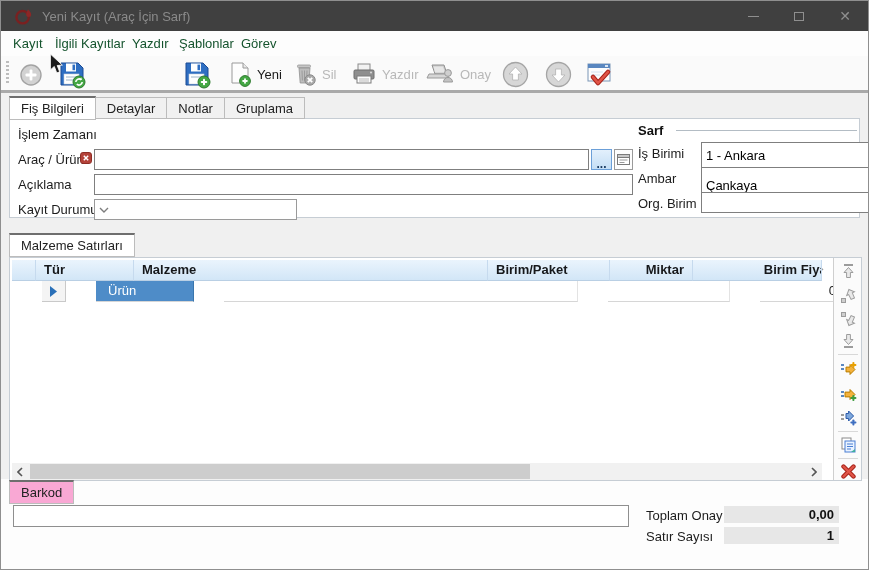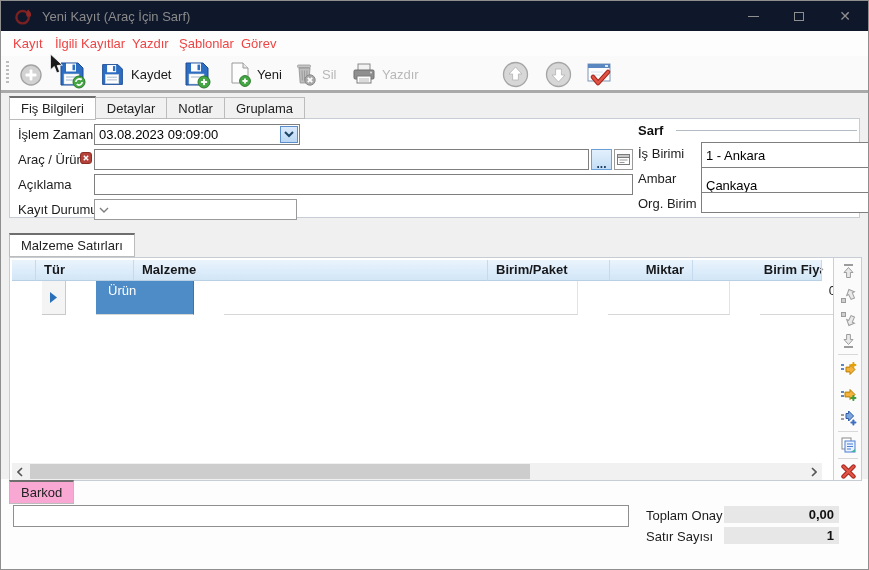--- a/index.html
+++ b/index.html
@@ -5,32 +5,32 @@
   html,body{margin:0;padding:0;background:#d4d4d4;}
   *{box-sizing:border-box;}
   .window{
     position:relative;width:869px;height:570px;background:#fff;
     border:1px solid #8f8f8f;outline:1px solid #e3e3e3;
     font-family:"Liberation Sans",sans-serif;font-size:13px;color:#1c1c1c;
     overflow:hidden;
   }
 
   
-  .titlebar{position:absolute;left:0;top:0;right:0;height:30px;background:#0f172a;display:flex;align-items:center;}
+  .titlebar{position:absolute;left:0;top:0;right:0;height:30px;background:#404040;display:flex;align-items:center;}
   .titlebar .logo{margin-left:13px;width:20px;height:20px;flex:0 0 auto;}
   .titlebar .title{margin-left:8px;color:#8a8a8a;font-size:13px;}
   .win-controls{position:absolute;right:0;top:0;height:30px;display:flex;}
   .win-btn{width:46px;height:30px;display:flex;align-items:center;justify-content:center;color:#8f8f8f;cursor:default;}
   .glyph-min{width:11px;height:1px;background:#8f8f8f;}
   .glyph-max{width:10px;height:9px;border:1px solid #8f8f8f;}
   .glyph-close{font-size:14px;line-height:14px;color:#8f8f8f;}
 
   
   .menubar{position:absolute;left:0;top:30px;right:0;height:25px;background:#fdfdfd;}
-  .menu-item{position:absolute;top:3px;height:20px;line-height:20px;color:#ef4444;padding:0 2px;}
+  .menu-item{position:absolute;top:3px;height:20px;line-height:20px;color:#14532d;padding:0 2px;}
 
   
   .toolbar{position:absolute;left:0;top:55px;right:0;height:37px;background:#fafafa;border-bottom:3px solid #a9a9a9;}
   .grip{position:absolute;left:5px;top:5px;bottom:7px;width:3px;
     background-image:repeating-linear-gradient(to bottom,#bdbdbd 0 2px,transparent 2px 4px);}
   .tb-btn{position:absolute;top:2px;height:32px;display:flex;align-items:center;gap:5px;}
   .tb-label{font-size:13px;color:#1a1a1a;white-space:nowrap;}
   .tb-label.dis{color:#b8b8b8;}
   .cursor-svg{position:absolute;left:48px;top:-2px;width:15px;height:22px;z-index:5;}
 
@@ -60,21 +60,21 @@
   .form-btn{width:19px;background:#fdfdfd;border:1px solid #9a9a9a;display:flex;align-items:center;justify-content:center;}
   .grp-title{position:absolute;font-weight:bold;color:#111;}
   .grp-line{position:absolute;height:1px;background:#b3bcc4;}
 
   
   .grid-header{position:absolute;left:2px;top:2px;height:21px;display:flex;z-index:1;}
   .gh-cell{height:21px;line-height:20px;font-weight:bold;color:#16181b;
            background:linear-gradient(#eaf4fd,#d2e6f7);border-right:1px solid #c6daee;border-bottom:1px solid #b9cfe4;
            padding:0 8px;overflow:hidden;white-space:nowrap;}
   .grid-row{position:absolute;left:2px;top:23px;height:21px;display:flex;}
-  .gr-cell{height:34px;line-height:20px;background:#fff;border-right:1px solid #e3e3e3;border-bottom:1px solid #d6d6d6;
+  .gr-cell{height:21px;line-height:20px;background:#fff;border-right:1px solid #e3e3e3;border-bottom:1px solid #d6d6d6;
            padding:0 8px;overflow:hidden;white-space:nowrap;margin-left:30px;}
   .num{text-align:right;}
   .clip{padding:0;position:relative;}
   .clip>span{display:block;width:140px;text-align:right;padding-right:2px;}
   .sel-cell{background:#4e8cc8;color:#fff;border-right:1px solid #3a76ad;padding-left:12px;}
   .rowsel{display:flex;align-items:center;justify-content:center;background:#f4f4f4;border-right:1px solid #c9c9c9;border-bottom:1px solid #c9c9c9;}
   .hsel{padding:0;}
 
   
   .hscroll{position:absolute;left:2px;top:205px;width:810px;height:17px;background:#f1f1f1;display:flex;align-items:center;}
@@ -145,31 +145,20 @@
         <rect x="7" y="15" width="15" height="10" fill="#fff" stroke="#c8d2dc" stroke-width=".6"></rect>
         <line x1="9" y1="18" x2="20" y2="18" stroke="#9fb4c8"></line>
         <line x1="9" y1="21" x2="20" y2="21" stroke="#9fb4c8"></line>
         <circle cx="22" cy="23" r="6" fill="#44a744" stroke="#2d7a2d"></circle>
         <path d="M18.8 23a3.2 3.2 0 0 1 5.4-2.2" fill="none" stroke="#fff" stroke-width="1.6"></path>
         <path d="M25.2 23a3.2 3.2 0 0 1-5.4 2.2" fill="none" stroke="#fff" stroke-width="1.6"></path>
         <path d="M24.4 18.6l0.4 2.4-2.4-.3z" fill="#fff"></path>
       </svg>
     </div>
 
-    <div class="tb-btn" style="left:98px">
-      <svg width="27" height="27" viewBox="0 0 30 30">
-        <path d="M4 4h17l5 5v17H4z" fill="#2e6ec2" stroke="#1a4a94"></path>
-        <rect x="9" y="4.5" width="10" height="8" fill="#fff"></rect>
-        <rect x="15.5" y="5.6" width="2.6" height="5.6" fill="#2e6ec2"></rect>
-        <rect x="7" y="15" width="15" height="10" fill="#fff" stroke="#c8d2dc" stroke-width=".6"></rect>
-        <line x1="9" y1="18" x2="20" y2="18" stroke="#9fb4c8"></line>
-        <line x1="9" y1="21" x2="20" y2="21" stroke="#9fb4c8"></line>
-      </svg>
-      <span class="tb-label">Kaydet</span>
-    </div>
 
     <div class="tb-btn" style="left:181px">
       <svg width="30" height="30" viewBox="0 0 30 30">
         <path d="M4 4h17l5 5v17H4z" fill="#2e6ec2" stroke="#1a4a94"></path>
         <rect x="9" y="4.5" width="10" height="8" fill="#fff"></rect>
         <rect x="15.5" y="5.6" width="2.6" height="5.6" fill="#2e6ec2"></rect>
         <rect x="7" y="15" width="15" height="10" fill="#fff" stroke="#c8d2dc" stroke-width=".6"></rect>
         <line x1="9" y1="18" x2="20" y2="18" stroke="#9fb4c8"></line>
         <circle cx="22" cy="23" r="6" fill="#44a744" stroke="#2d7a2d"></circle>
         <rect x="21" y="19.8" width="2" height="6.4" rx=".8" fill="#fff"></rect>
@@ -206,20 +195,30 @@
         <rect x="8" y="3" width="12" height="7" fill="#f2f2f2" stroke="#8a8a8a"></rect>
         <rect x="4" y="9" width="20" height="9" rx="1.2" fill="#8f8f8f" stroke="#6f6f6f"></rect>
         <circle cx="21" cy="11.5" r="1" fill="#dcdcdc"></circle>
         <rect x="7" y="15" width="14" height="7" fill="#fcfcfc" stroke="#7c7c7c"></rect>
         <line x1="9" y1="18" x2="19" y2="18" stroke="#b9b9b9"></line>
         <line x1="9" y1="20" x2="19" y2="20" stroke="#b9b9b9"></line>
       </svg>
       <span class="tb-label dis">Yazdır</span>
     </div>
 
+    <div class="tb-btn" style="left:424px">
+      <svg width="30" height="27" viewBox="0 0 30 27">
+        <path d="M7 4h12l3 9H10z" fill="#c9c9c9" stroke="#929292"></path>
+        <path d="M8.4 5.4h9.6l2.1 6.2H10z" fill="#e6e6e6"></path>
+        <path d="M4 13h18l2 4H2z" fill="#d6d6d6" stroke="#9a9a9a"></path>
+        <circle cx="23" cy="12" r="3.4" fill="#cfcfcf" stroke="#9a9a9a"></circle>
+        <path d="M18.5 21a4.5 4.5 0 0 1 9 0z" fill="#c3c3c3" stroke="#9a9a9a"></path>
+      </svg>
+      <span class="tb-label dis">Onay</span>
+    </div>
 
     <div class="tb-btn" style="left:501px">
       <svg width="27" height="27" viewBox="0 0 27 27">
         <circle cx="13.5" cy="13.5" r="12" fill="#d7d7d7" stroke="#a5a5a5" stroke-width="1.3"></circle>
         <path d="M13.5 6l6.5 7h-3.6v6h-5.8v-6H7z" fill="#fff" stroke="#b2b2b2" stroke-width=".8"></path>
       </svg>
     </div>
 
     <div class="tb-btn" style="left:544px">
       <svg width="27" height="27" viewBox="0 0 27 27">
@@ -248,30 +247,20 @@
   <div class="region-grey"></div>
   <div class="region-white"></div>
 
   <div class="tabstrip" style="left:8px;top:95px">
     <span class="tab active">Fiş Bilgileri</span><span class="tab">Detaylar</span><span class="tab">Notlar</span><span class="tab">Gruplama</span>
   </div>
 
   <div class="panel" style="left:8px;top:117px;width:851px;height:100px">
 
     <span class="lbl" style="left:8px;top:7px">İşlem Zamanı</span>
-    <div class="field" style="left:84px;top:5px;width:203px;height:21px">
-      <div class="box">
-        <input value="03.08.2023 09:09:00" style="">
-        <span class="dd-btn">
-          <svg width="10" height="7" viewBox="0 0 10 7">
-            <path d="M1 1l4 4 4-4" fill="none" stroke="#1c4668" stroke-width="2"></path>
-          </svg>
-        </span>
-      </div>
-    </div>
 
     <span class="lbl" style="left:8px;top:32px">Araç / Ürün</span>
     <svg class="req-badge" style="left:70px;top:33px" viewBox="0 0 12 12">
       <rect x=".5" y=".5" width="11" height="11" rx="2.4" fill="#b4423a" stroke="#8e2d25"></rect>
       <path d="M3.8 3.8l4.4 4.4M8.2 3.8l-4.4 4.4" stroke="#fff" stroke-width="1.5"></path>
     </svg>
     <div class="field" style="left:84px;top:30px;width:539px;height:21px">
       <div class="box">
           <input value="" style="">
         </div>

